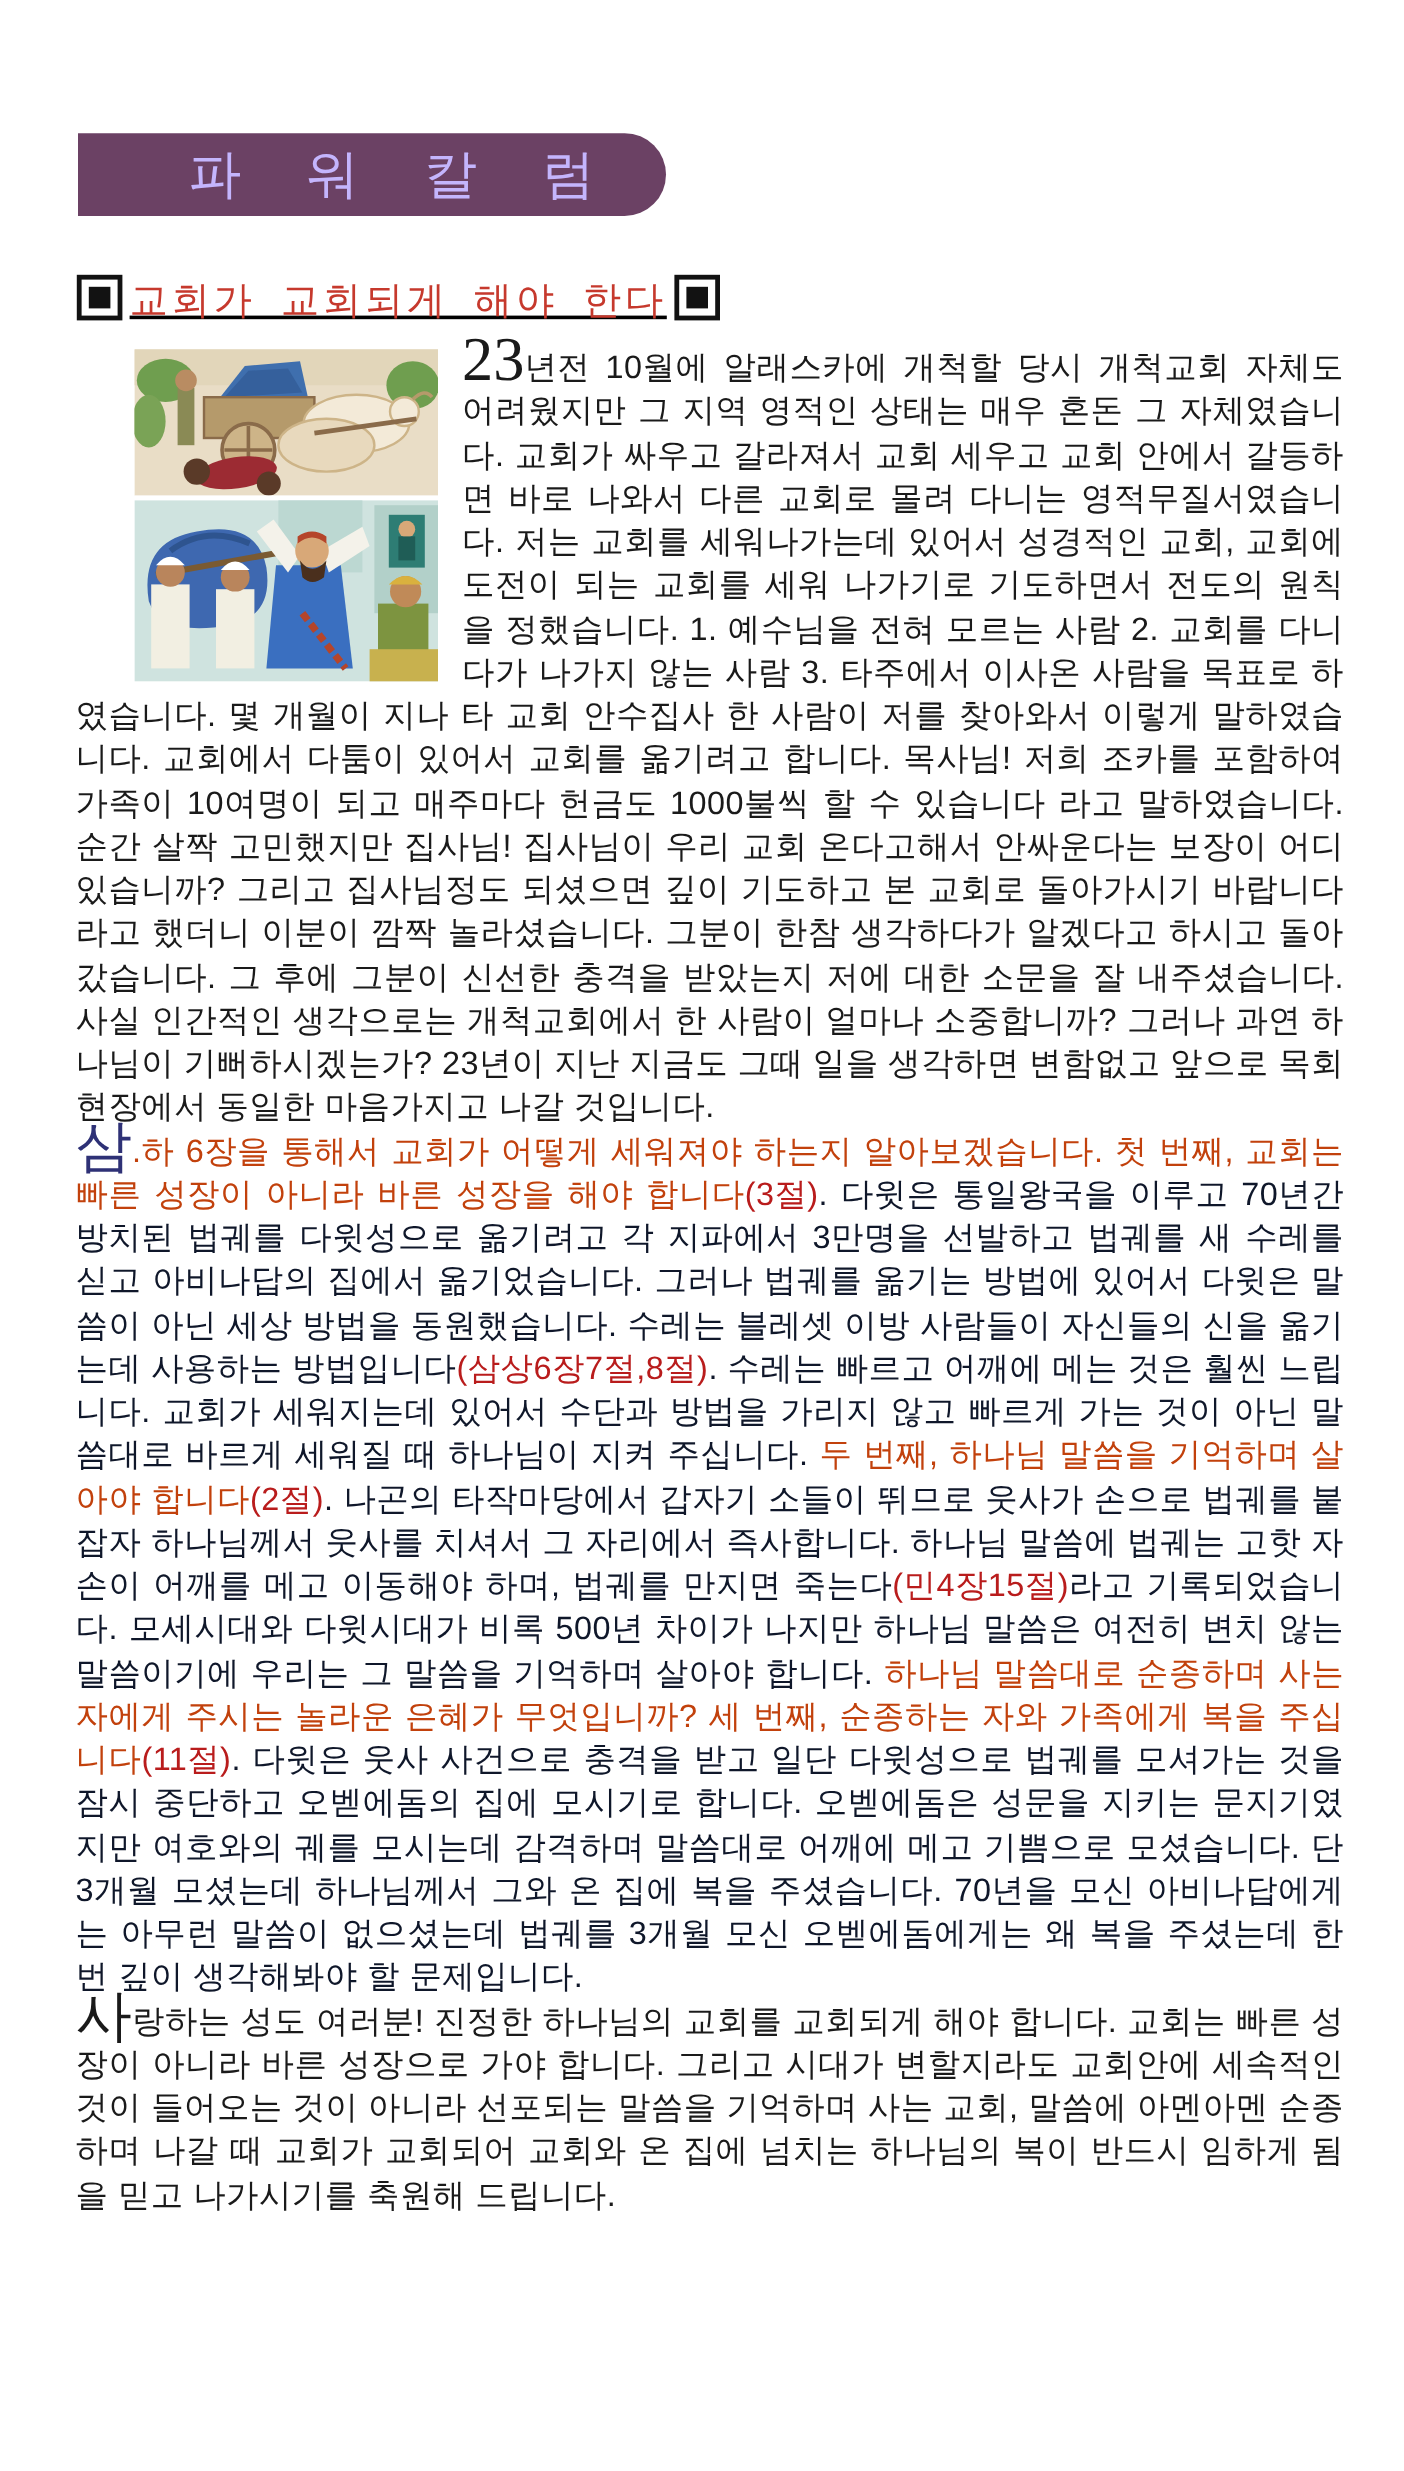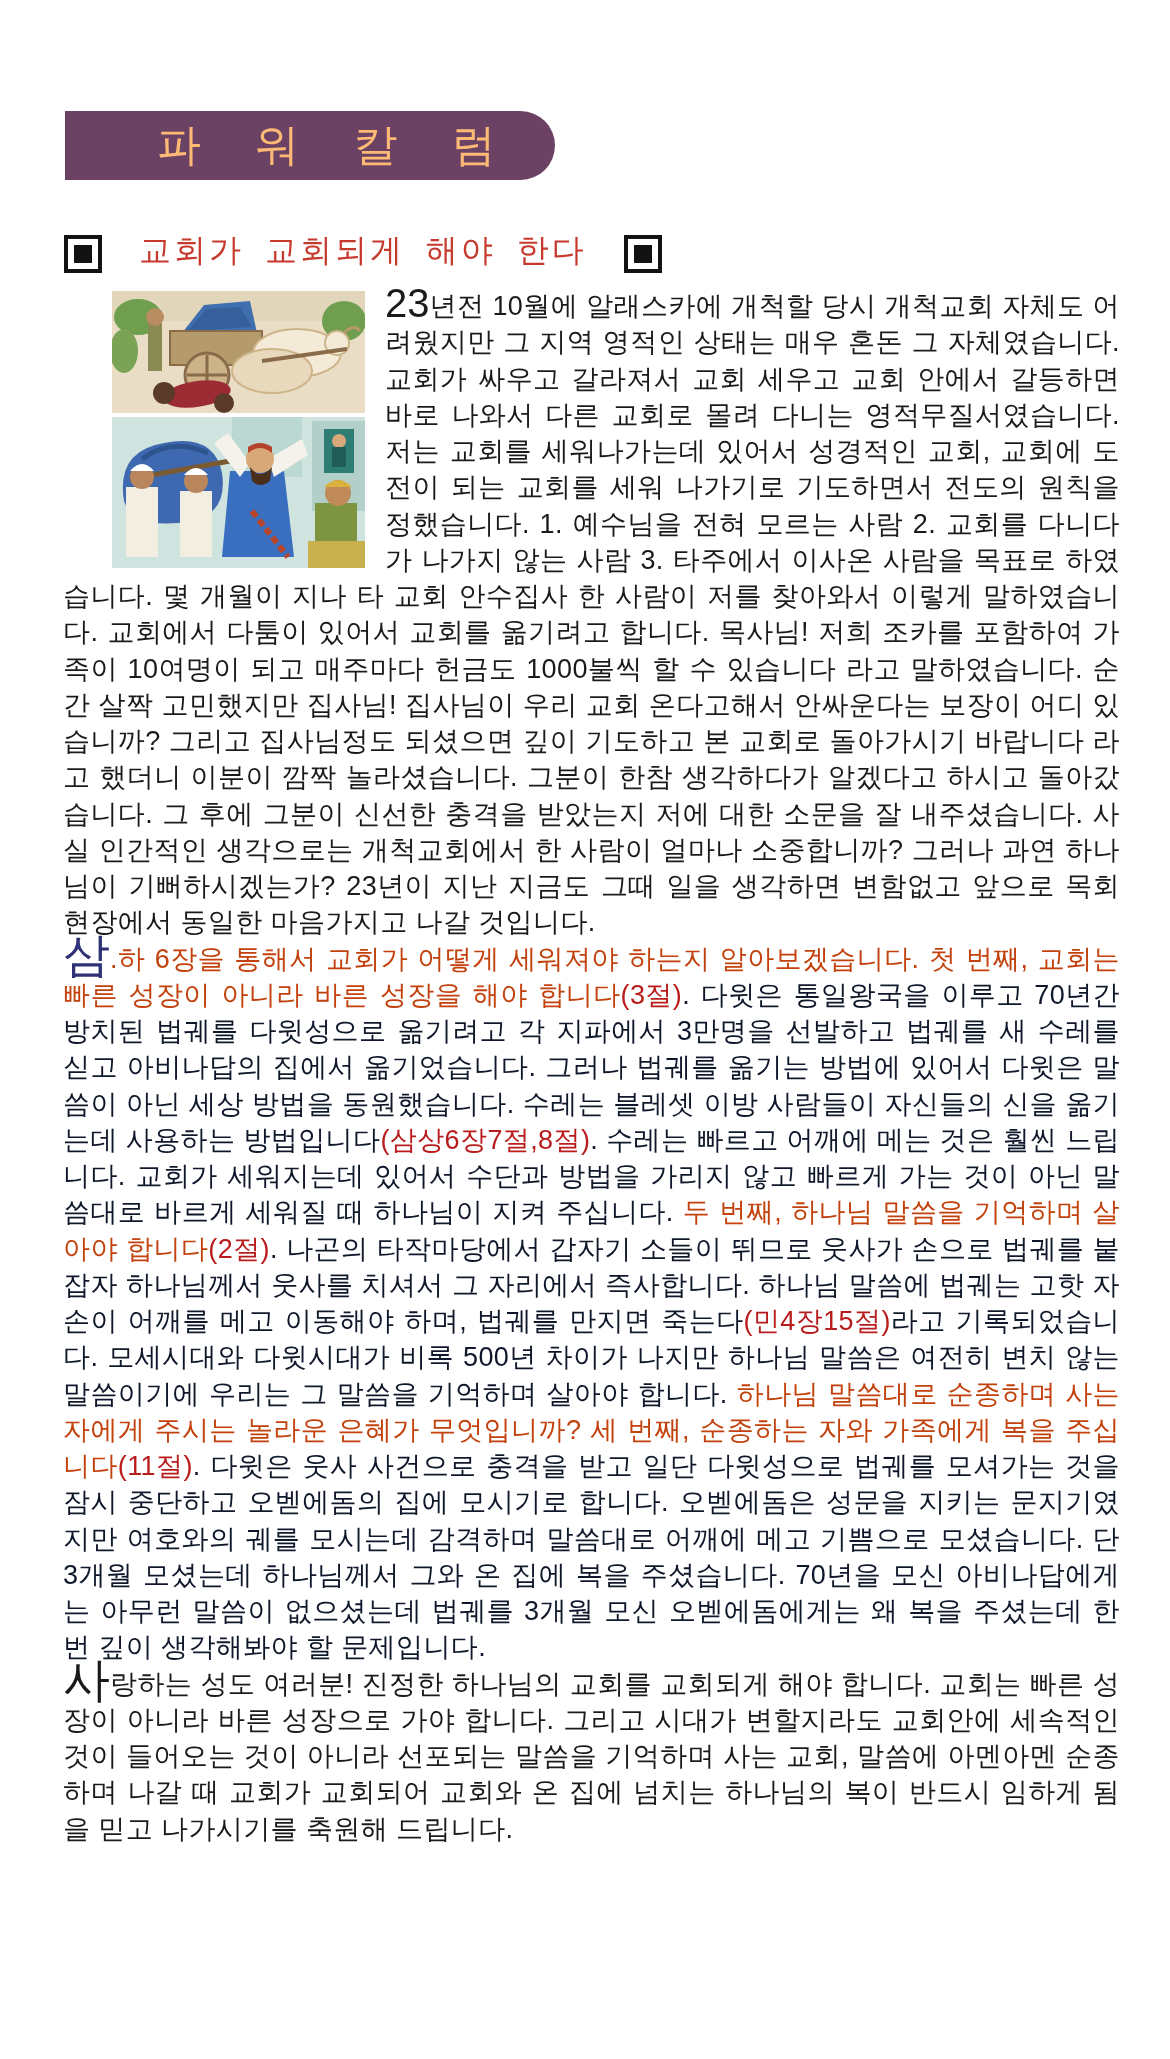--- a/index.html
+++ b/index.html
@@ -11,30 +11,30 @@
     font-family:"Liberation Sans","DejaVu Sans",sans-serif;
   }
   
   .banner{
     position:absolute;left:65px;top:111px;
     width:398px;height:69px;
     background:#6b4164;
     border-radius:0 36px 36px 0;
     display:flex;align-items:center;
     padding-left:92px;
-    color:#fdba74;
+    color:#c4b5fd;
     font-size:44px;
     letter-spacing:21px;
     white-space:nowrap;
     font-weight:400;
   }
   
   .title-row{
     position:absolute;left:64px;top:229px;
-    display:flex;align-items:flex-end;gap:35px;
+    display:flex;align-items:flex-start;gap:4px;text-decoration:underline;
   }
   .sq{
     width:30px;height:30px;
     border:4px solid #121212;
     background:#fff;
     display:flex;align-items:center;justify-content:center;
     flex:0 0 auto;
   }
   .sq .in{width:18px;height:18px;background:#121212;}
   .title-text{
@@ -64,21 +64,21 @@
     background:#fff;
   }
   .fig svg{display:block;width:100%;height:100%;}
   .dc{
     font-size:54px;
     line-height:0;
     vertical-align:-3px;
     letter-spacing:0;
     font-weight:400;
   }
-  .dc-num{font-size:40px;vertical-align:-2px;}
+  .dc-num{font-size:52px;vertical-align:-2px;font-family:Liberation Serif, serif;}
   .dc-blue{color:#2e3176;font-size:47px;}
   .dc-black{color:#1a1a1a;font-size:47px;}
   .seg-black{color:#0f172a;}
   .seg-blue{color:#c2410c;}
   .seg-red{color:#b91c1c;}
 </style>
 </head>
 <body>
 
 <div class="page">

